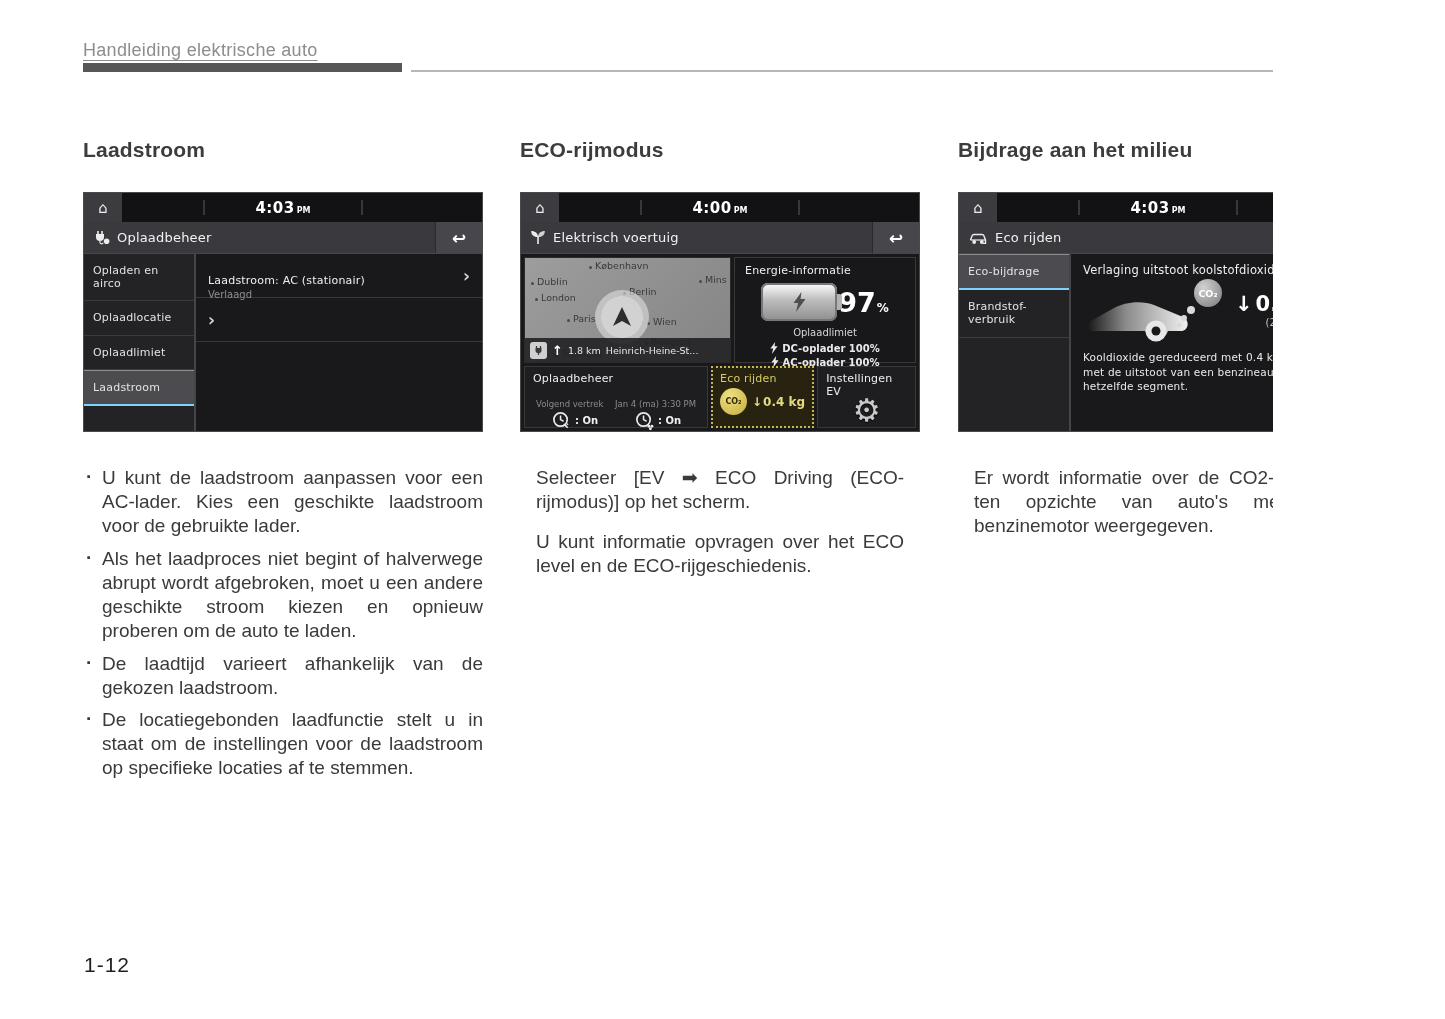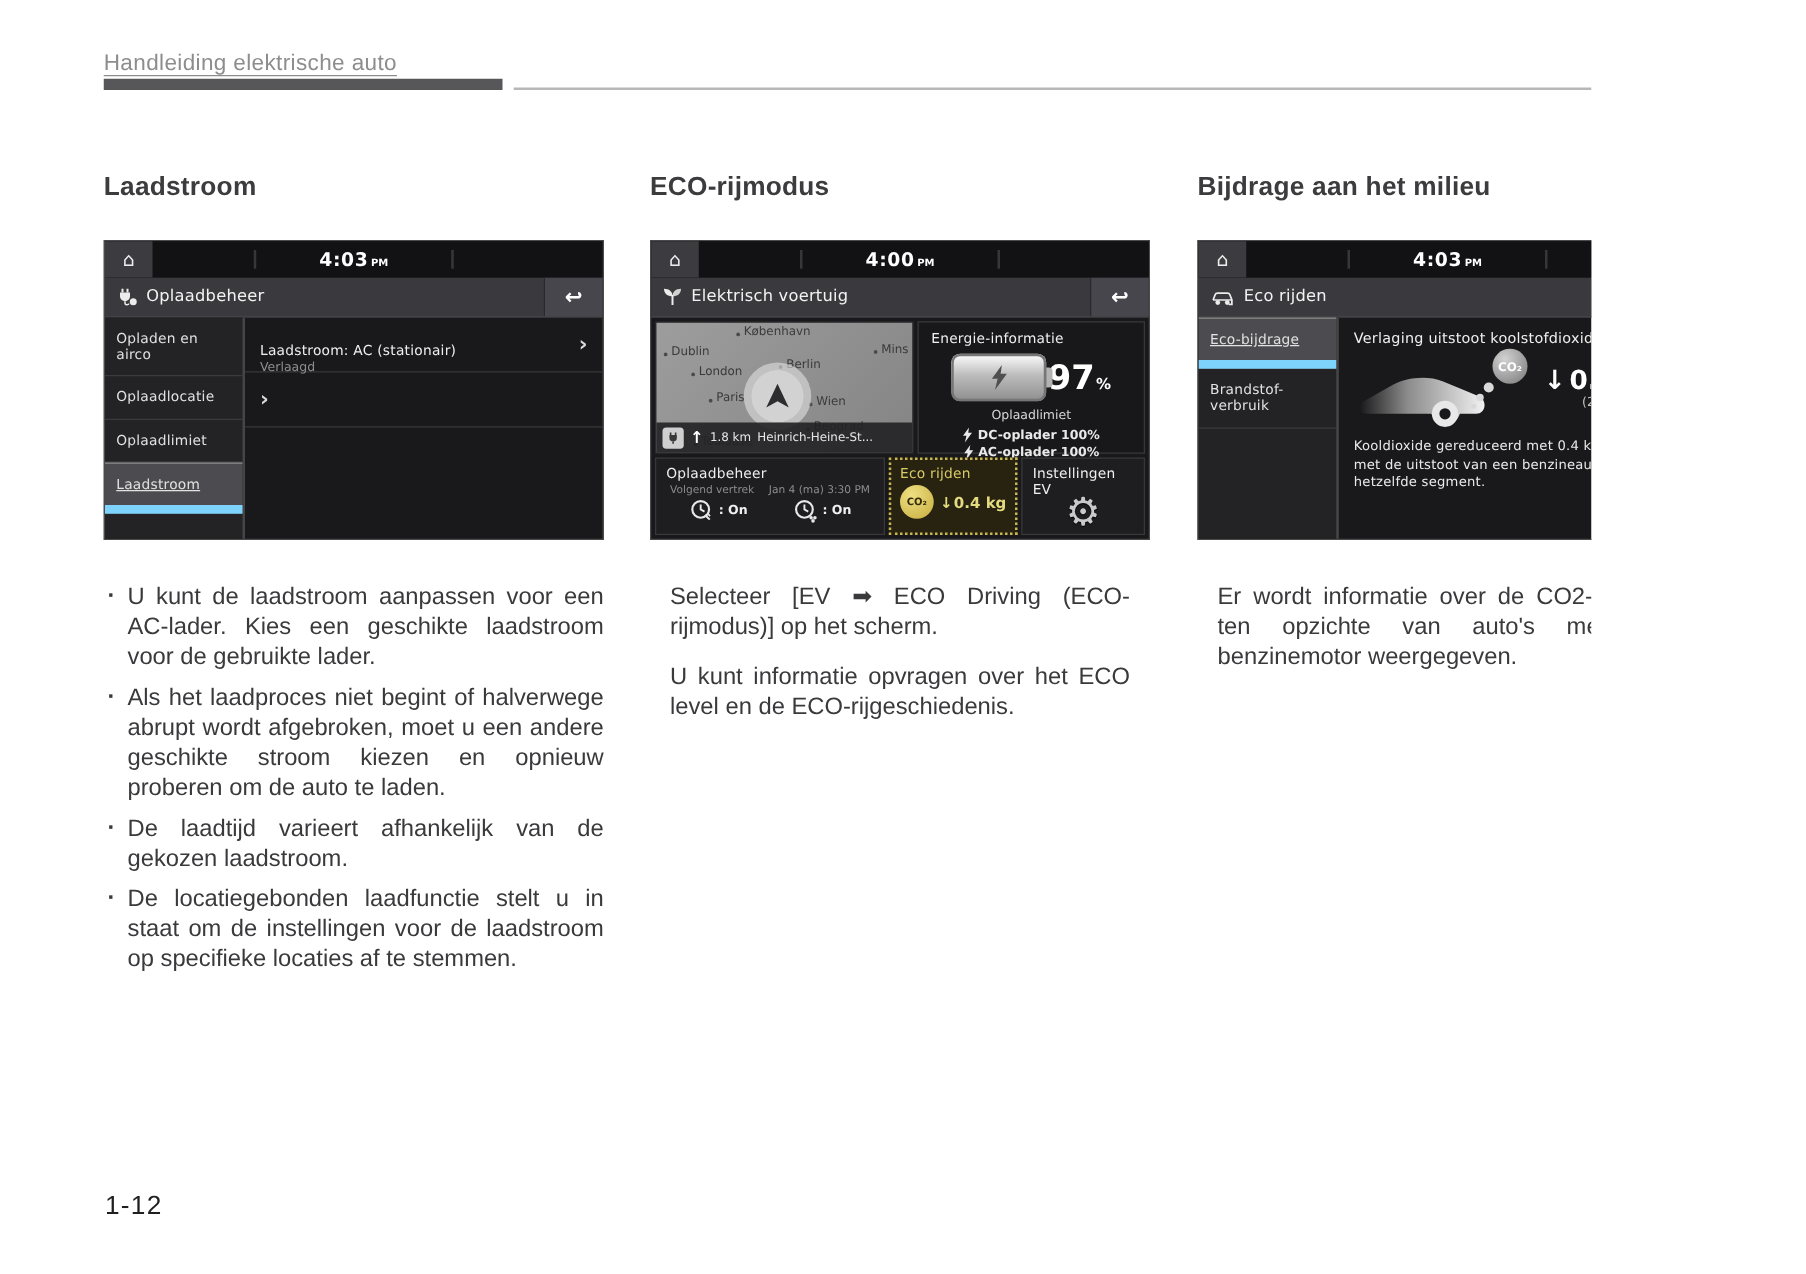--- a/index.html
+++ b/index.html
@@ -31,21 +31,21 @@
             padding-left:9px;color:#f2f2f2;}
   .tb-icon{display:flex;align-items:center;margin-right:7px;}
   .tb-title{font-size:13px;letter-spacing:.2px;}
   .back-box{margin-left:auto;width:46px;align-self:stretch;background:#46464c;border-left:1px solid #2a2a2c;
             display:flex;align-items:center;justify-content:center;color:#fff;font-size:17px;font-weight:bold;}
 
   
   .s-body{flex:1;display:flex;min-height:0;}
   .side{width:110px;flex:none;background:#232325;border-right:2px solid #454548;display:flex;flex-direction:column;}
   .side-item{padding:10px 9px;font-size:11px;line-height:1.2;color:#e2e2e2;border-bottom:1px solid #3b3b3d;letter-spacing:.2px;}
-  .side-item.sel{background:#4c4c50;border-top:1px solid #8d8d8d;border-bottom:7px solid #7dd3fc;text-decoration:underline;}
+  .side-item.sel{background:#4c4c50;border-top:1px solid #8d8d8d;border-bottom:2px solid #7dd3fc;}
   .rows{flex:1;display:flex;flex-direction:column;}
   .mrow{height:43px;flex:none;display:flex;align-items:center;padding:0 12px;border-bottom:1px solid #38383a;}
   .mrow-text{flex:1;}
   .mrow-title{font-size:11px;color:#efefef;letter-spacing:.2px;margin-top:22px;}
   .mrow-sub{font-size:10px;color:#8d8d8d;margin-top:2px;}
   .chev{color:#d9d9d9;font-size:17px;font-weight:bold;}
 
   
   .s2-top{flex:1;display:flex;min-height:0;padding:3px;gap:3px;}
   .map{width:205px;flex:none;position:relative;background:linear-gradient(135deg,#9d9d9d,#848484);
@@ -69,21 +69,21 @@
   .battery .nub{position:absolute;right:-5px;top:11px;width:5px;height:16px;border-radius:0 3px 3px 0;background:#b3b3b3;}
   .pct{display:flex;align-items:baseline;color:#fff;}
   .pct .n{font-size:27px;font-weight:bold;}
   .pct .s{font-size:12px;font-weight:bold;margin-left:1px;}
   .limit{font-size:10px;color:#d6d6d6;margin-top:6px;margin-bottom:2px;}
   .charger{display:flex;align-items:center;gap:4px;font-size:10px;font-weight:bold;color:#e9e9e9;margin-top:2px;}
   .s2-bottom{height:62px;flex:none;display:flex;gap:3px;padding:0 3px 3px;}
   .tile{background:#1e1e20;border:1px solid #38383a;box-sizing:border-box;padding:5px 8px;display:flex;flex-direction:column;}
   .tile-title{font-size:11px;color:#efefef;letter-spacing:.2px;}
   .manage{flex:1.95;}
-  .manage-labels{display:flex;justify-content:space-between;font-size:8.5px;color:#8b8b8b;margin-top:2px;padding:0 3px;}
+  .manage-labels{display:flex;justify-content:space-between;font-size:8.5px;color:#8b8b8b;margin-top:14px;padding:0 3px;}
   .manage-clocks{display:flex;justify-content:space-around;margin-top:1px;align-items:flex-end;}
   .clockgrp{display:flex;align-items:center;gap:3px;font-size:10px;font-weight:bold;color:#f0f0f0;}
   .eco-tile{flex:1;background:#272310;border:2px dotted #c6b654;padding:4px 7px;}
   .eco-tile .tile-title{color:#d9cb66;}
   .eco-row{display:flex;align-items:center;justify-content:center;gap:5px;margin-top:3px;}
   .co2-badge{width:27px;height:27px;flex:none;border-radius:50%;
              background:radial-gradient(circle at 35% 30%,#efe083,#c6ad3d);
              color:#332b06;font-size:8px;font-weight:bold;display:flex;align-items:center;justify-content:center;}
   .eco-val{font-size:12px;font-weight:bold;color:#e4da80;display:flex;align-items:center;gap:1px;}
   .settings-tile{flex:.95;}
@@ -199,21 +199,21 @@
         <span class="tb-title">Elektrisch voertuig</span>
         <div class="back-box">
             <span>↩</span>
           </div>
       </div>
       <div class="s2-top">
         <div class="map">
           <span class="city" style="left:70px;top:2px">København</span>
           <span class="city" style="left:12px;top:18px">Dublin</span>
           <span class="city" style="left:180px;top:16px">Mins</span>
-          <span class="city" style="left:34px;top:34px">London</span>
+          <span class="city" style="left:16px;top:34px">London</span>
           <span class="city" style="left:104px;top:28px">Berlin</span>
           <span class="city" style="left:48px;top:55px">Paris</span>
           <span class="city" style="left:128px;top:58px">Wien</span>
           <span class="city" style="left:126px;top:78px">Beograd</span>
           <span class="city" style="left:36px;top:90px">Toulouse</span>
           <div class="nav-ring">
             <svg width="26" height="26" viewBox="0 0 26 26">
                 <path d="M13 3L22 22l-9-5-9 5z" fill="#2d2d2f"></path>
               </svg>
           </div>

